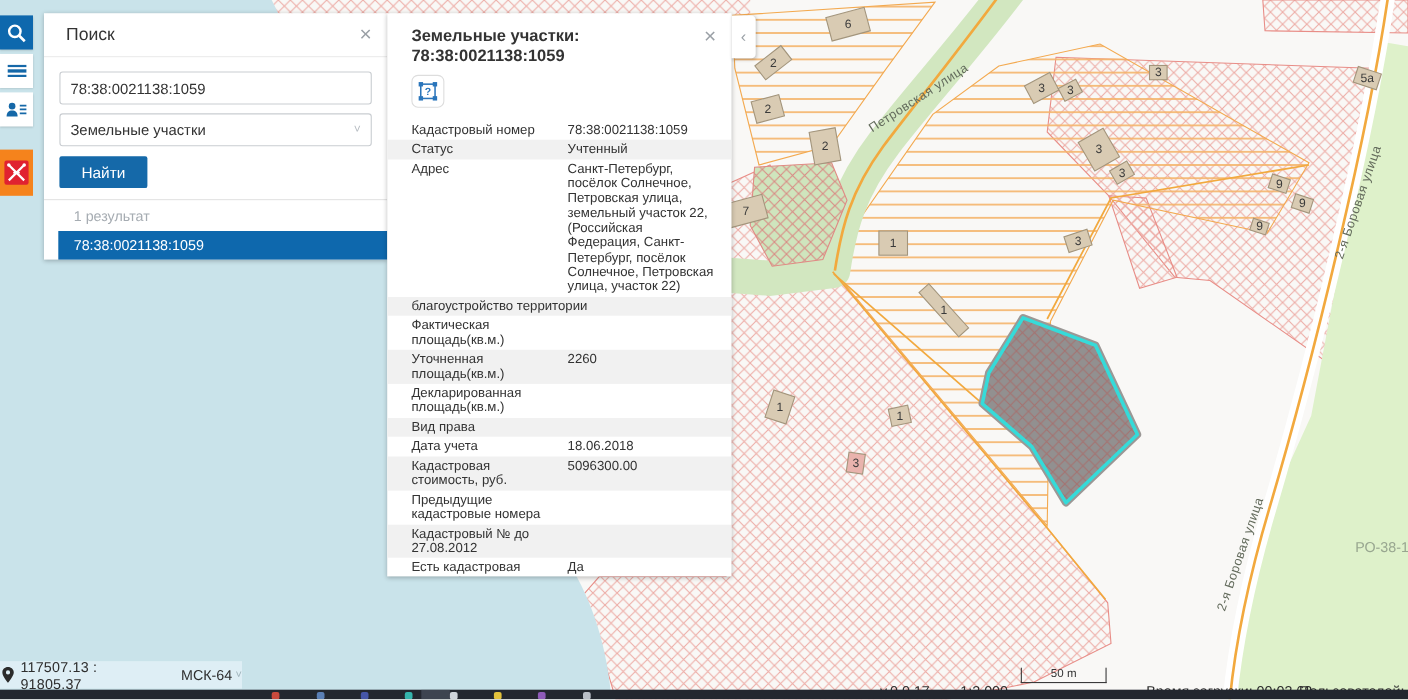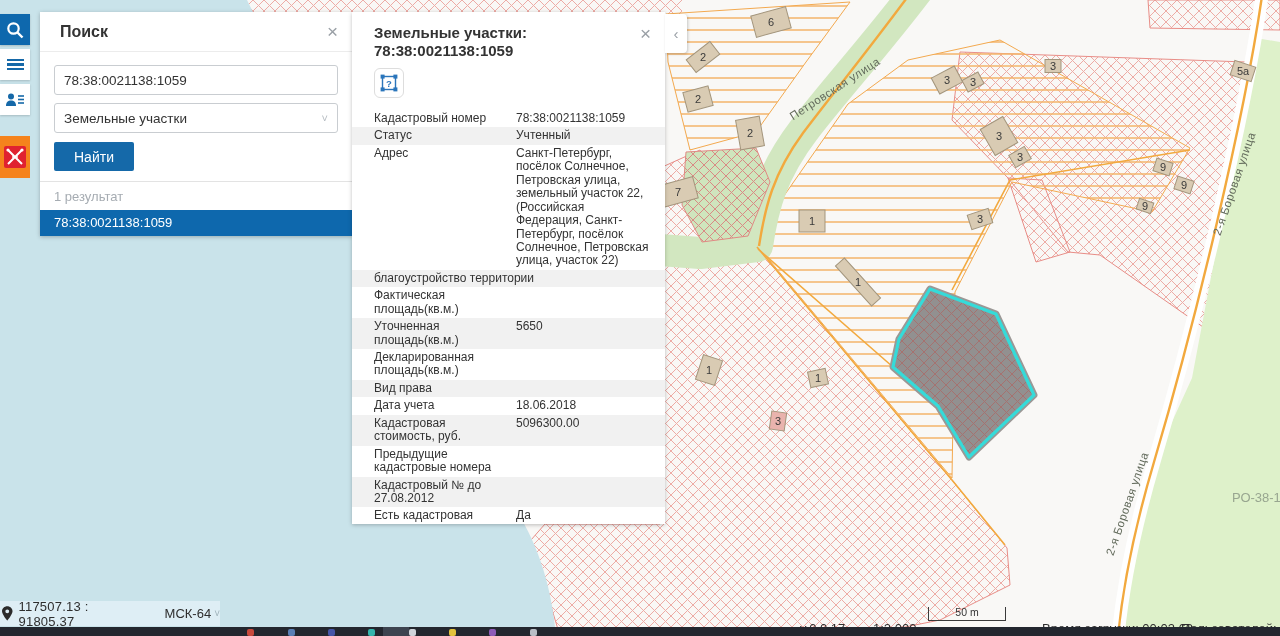--- a/index.html
+++ b/index.html
@@ -19,29 +19,29 @@
   .tb-btn.active { background:#0e68ad; }
   .tb-btn.logo { margin-top:21px; height:42px; background:#f5831c; box-shadow:none; }
   .hamburger span { display:block; width:17px; height:2.6px; background:#1568a8; margin:2.1px 0; }
   .crest { width:22px; height:22px; background:#e02230; border-radius:2px; position:relative; }
   .crest svg { position:absolute; left:0; top:0; }
 
   
   .panel { position:absolute; background:#fff; box-shadow:0 1px 4px rgba(0,0,0,.25); }
   .search-panel { left:40px; top:12px; width:312px; }
   .sp-head { height:40px; display:flex; align-items:center; justify-content:space-between; padding:0 14px 0 20px; border-bottom:1px solid #ececec; }
-  .sp-title { font-size:16px; font-weight:bold; }
+  .sp-title { font-size:16px; font-weight:normal; }
   .x-btn { color:#9aa0a6; font-size:19px; line-height:1; cursor:pointer; }
   .sp-body { padding:13px 14px 10px 14px; }
   .text-input { width:100%; height:30px; border:1px solid #c9cdd1; border-radius:3px; padding:0 9px; font-size:13.5px; color:#333; font-family:"Liberation Sans",sans-serif; }
   .select-box { margin-top:8px; height:30px; border:1px solid #c9cdd1; border-radius:3px; padding:0 9px; font-size:13.5px; display:flex; align-items:center; justify-content:space-between; cursor:pointer;gap:10px; }
   .select-box .chev { color:#b6bcc2; font-size:11px; }
   .btn-row { margin-top:9px; display:flex; justify-content:flex-start; }
   .btn-primary { background:#1569a9; color:#fff; border:none; border-radius:2px; height:29px; padding:0 20px; font-size:14px; font-family:"Liberation Sans",sans-serif; cursor:pointer; }
-  .sp-results { border-top:1px solid #e3e3e3; }
+  .sp-results { border-top:1px solid #e3e3e3;padding-left:13px; }
   .res-count { color:#a6acb2; font-size:13px; padding:7px 14px 6px 14px; }
   .res-item { background:#0e68ad; color:#fff; font-size:13px; padding:5px 14px 6px 14px; cursor:pointer; }
 
   .details-panel { left:352px; top:12px; width:313px; height:512px; overflow:hidden; }
   .dp-head { display:flex; align-items:flex-start; justify-content:space-between; padding:12px 14px 6px 22px; }
   .dp-title { font-size:15px; font-weight:bold; line-height:1.2; }
   .dp-tools { padding:2px 0 8px 22px; }
   .tool-btn { width:30px; height:30px; border:1px solid #ddd; border-radius:6px; background:#fff; display:flex; align-items:center; justify-content:center; cursor:pointer; }
   .attr-table { padding:4px 0 0 0; }
   .attr-row { display:flex; padding:2px 14px 2px 22px; font-size:12px; line-height:1.12; }
@@ -266,21 +266,21 @@
         </div>
         <div class="attr-row alt">
           <div class="attr-value">благоустройство территории</div>
         </div>
         <div class="attr-row">
           <div class="attr-label">Фактическая площадь(кв.м.)</div>
           <div class="attr-value"></div>
         </div>
         <div class="attr-row alt">
           <div class="attr-label">Уточненная площадь(кв.м.)</div>
-          <div class="attr-value">5650</div>
+          <div class="attr-value">2260</div>
         </div>
         <div class="attr-row">
           <div class="attr-label">Декларированная площадь(кв.м.)</div>
           <div class="attr-value"></div>
         </div>
         <div class="attr-row alt">
           <div class="attr-label">Вид права</div>
           <div class="attr-value"></div>
         </div>
         <div class="attr-row">

